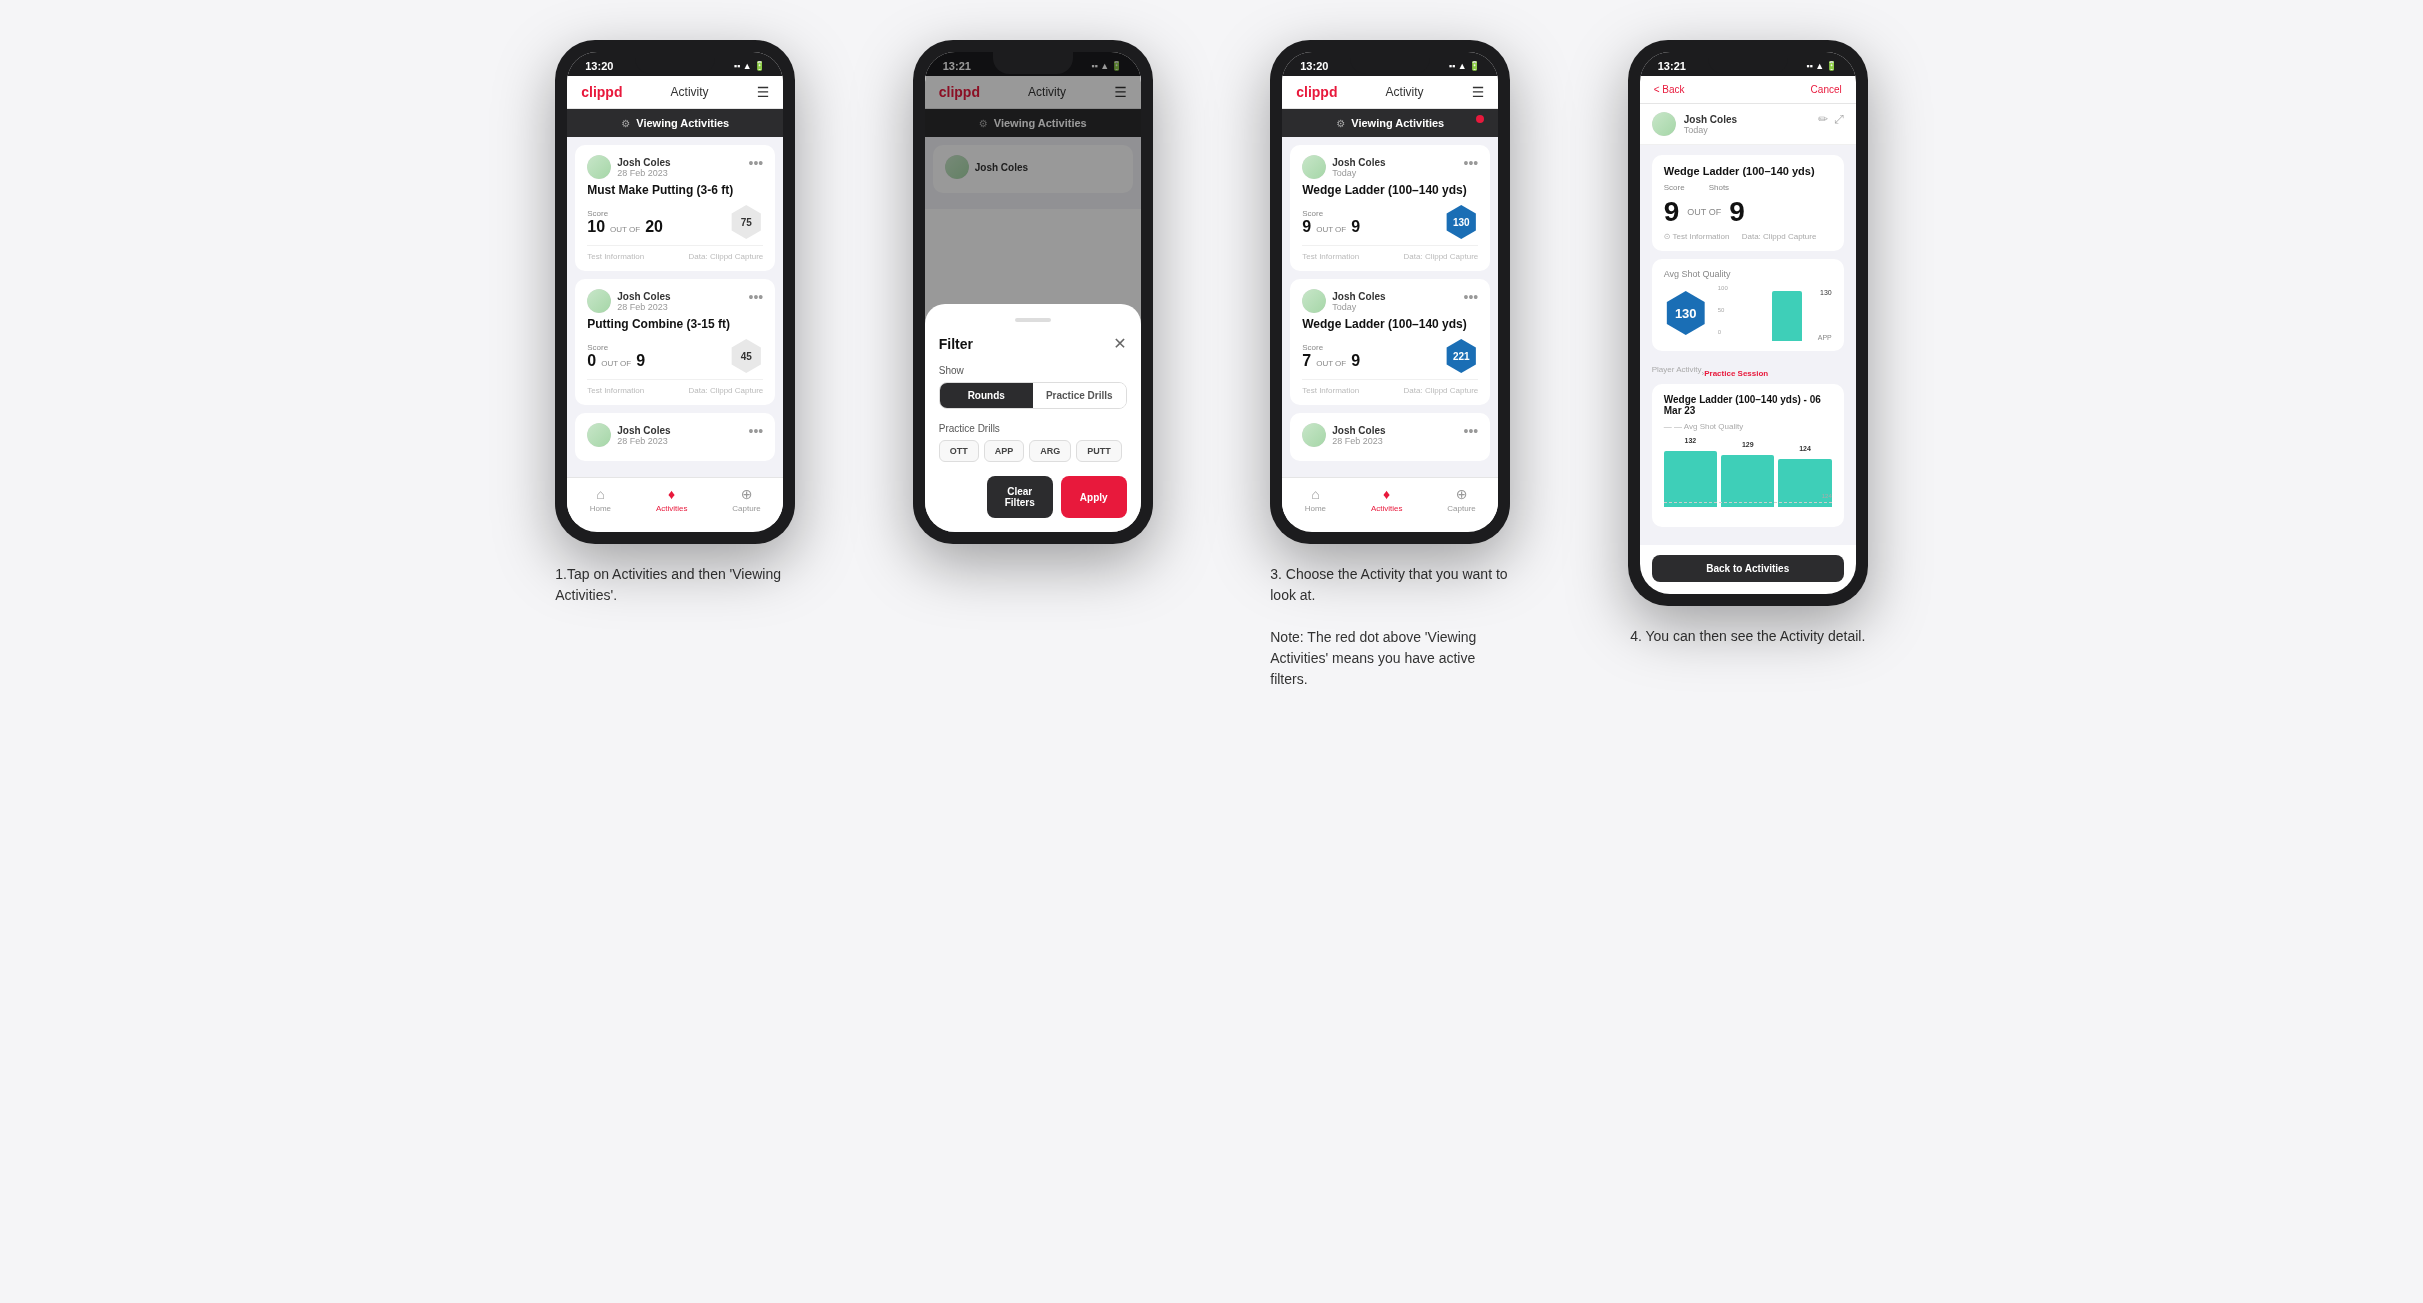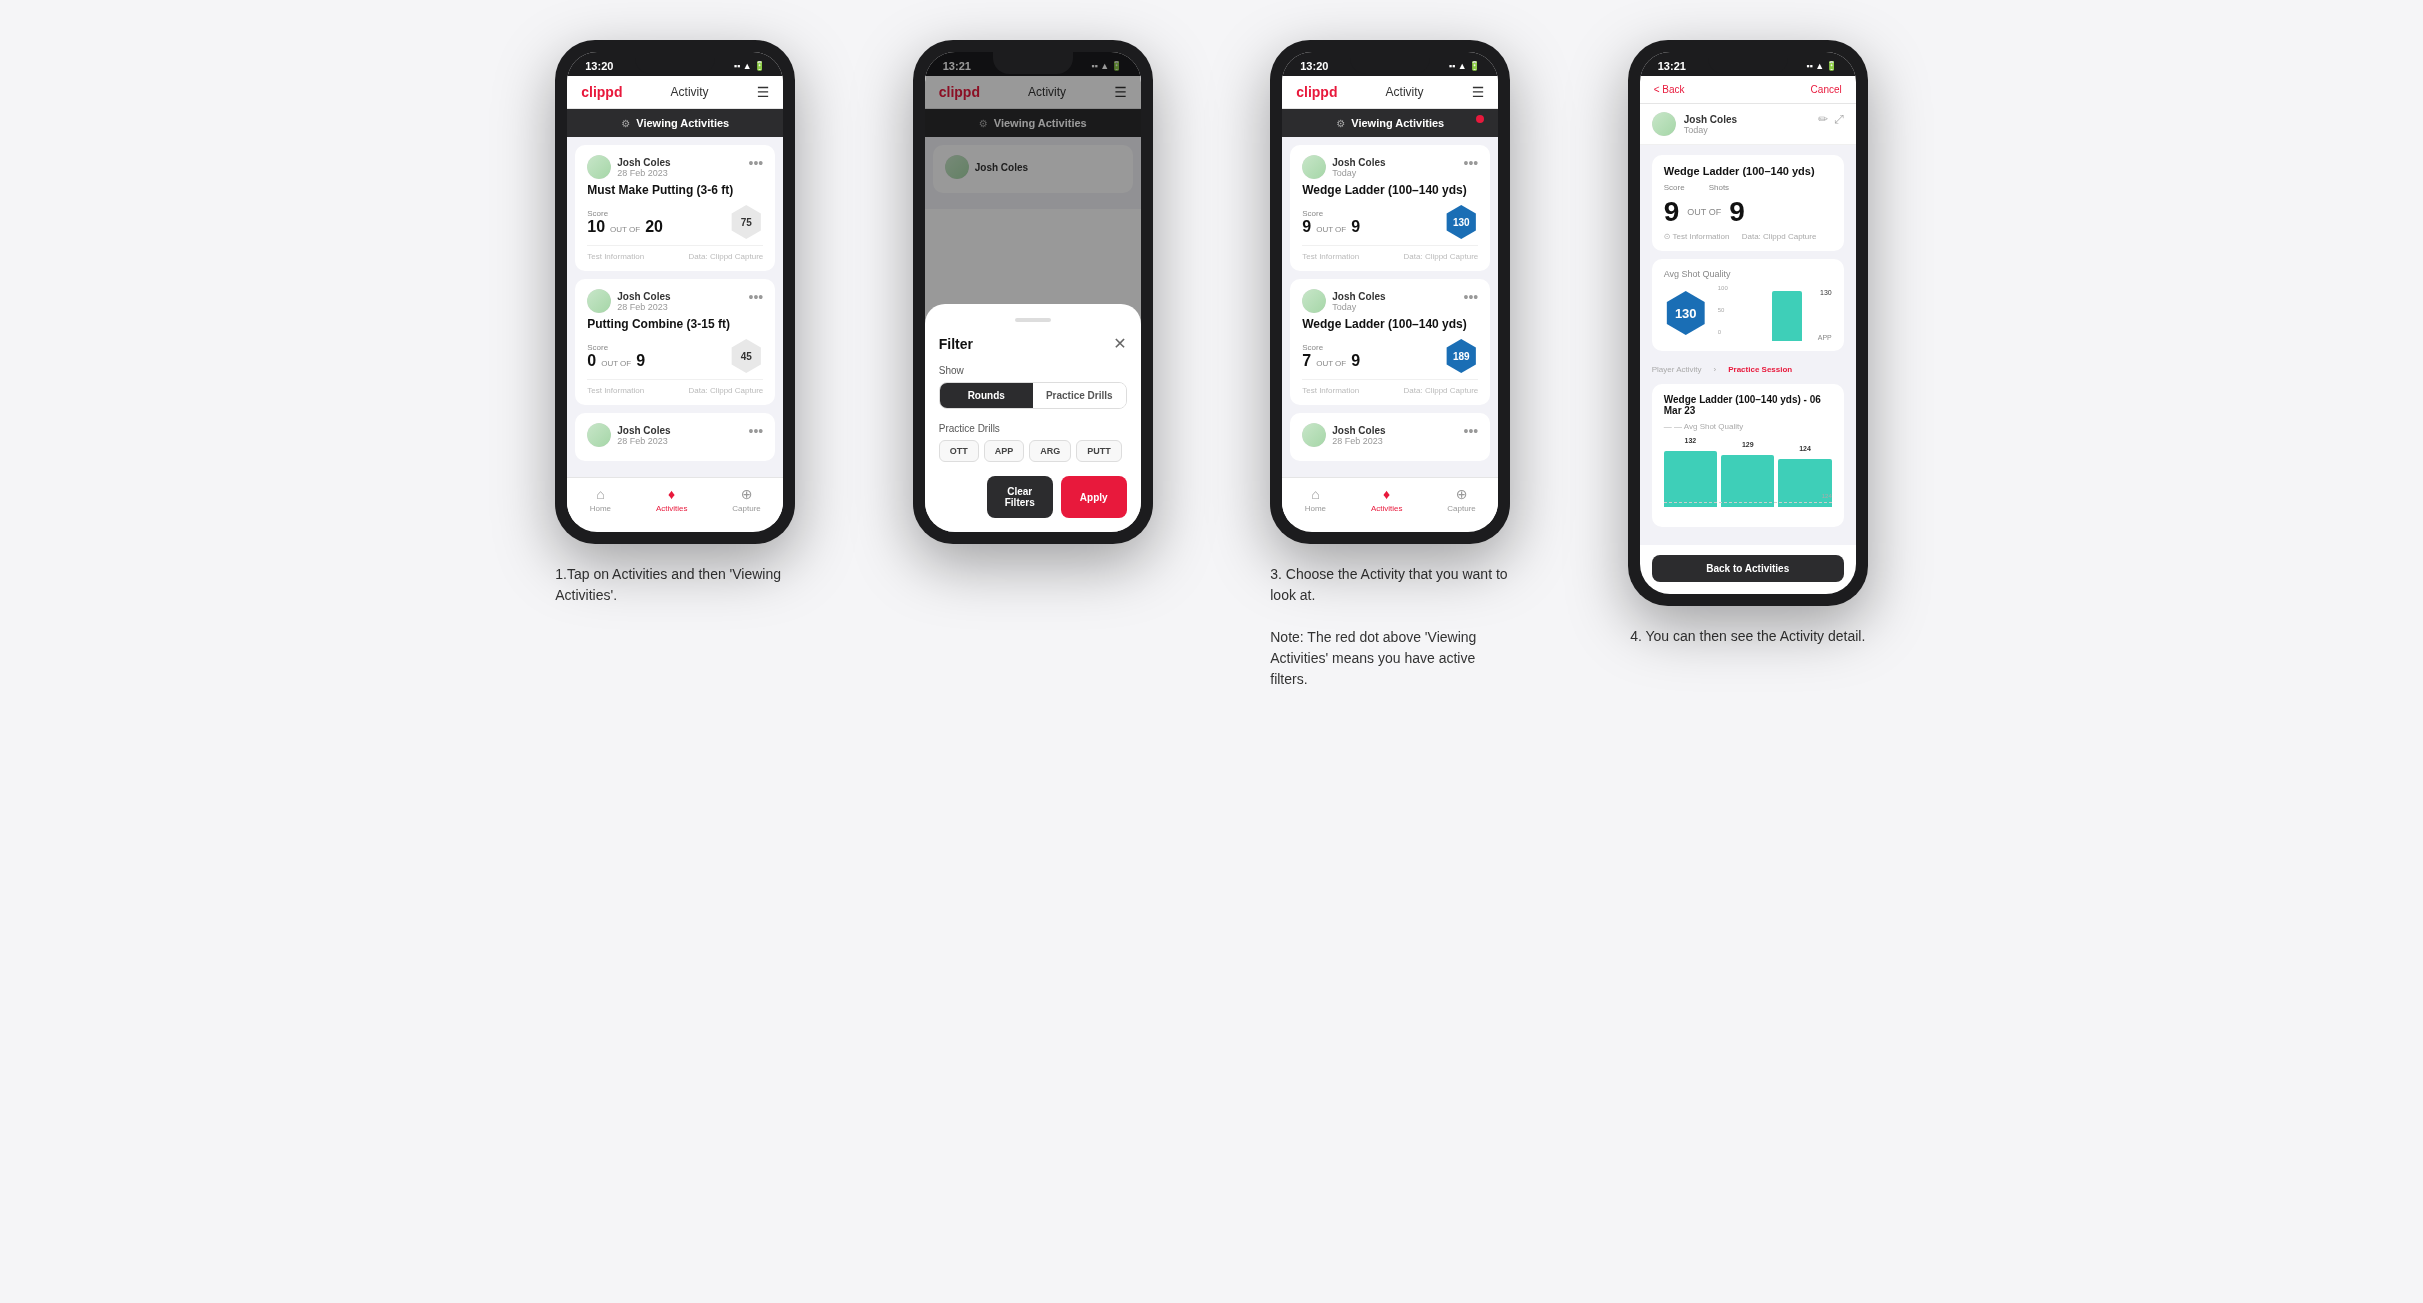--- a/index.html
+++ b/index.html
@@ -638,21 +638,21 @@
             <div class="drill-name">Wedge Ladder (100–140 yds)</div>
             <div class="stats-row">
               <div class="stat-block">
                 <span class="stat-label">Score</span>
                 <div class="stat-scores">
                   <span class="stat-value">7</span>
                   <span class="stat-outof">OUT OF</span>
                   <span class="stat-outof-val">9</span>
                 </div>
               </div>
-              <div class="shot-quality-hex blue">189</div>
+              <div class="shot-quality-hex blue">221</div>
             </div>
             <div class="card-footer">
               <span class="card-footer-text">Test Information</span>
               <span class="card-footer-text">Data: Clippd Capture</span>
             </div>
           </div>
 
           <div class="activity-card">
             <div class="card-header">
               <div class="user-info">
@@ -749,21 +749,21 @@
                   <span>100</span>
                     <span>50</span>
                     <span>0</span>
                 </div>
                 <div style="margin-left:16px;height:50px;background:linear-gradient(to top,#3ecfb8,#3ecfb8);width:30px;position:absolute;right:30px;bottom:0;border-radius:2px 2px 0 0;"></div>
                 <div style="position:absolute;bottom:0;right:0;font-size:7px;color:#888;">APP</div>
               </div>
             </div>
           </div>
 
-          <div style="padding:6px 0;display:flex;gap:12px;align-items:flex-start;">
+          <div style="padding:6px 0;display:flex;gap:0;align-items:flex-end;">
             <span class="player-activity-label">Player Activity</span>
             <span style="font-size:8px;color:#aaa;">›</span>
             <span class="player-activity-link">Practice Session</span>
           </div>
 
           <div class="session-card">
             <div class="session-title">Wedge Ladder (100–140 yds) - 06 Mar 23</div>
             <div style="font-size:8px;color:#aaa;margin-bottom:6px;">— — <span>Avg Shot Quality</span></div>
             <div class="session-chart-area">
               <div class="session-chart-bars">

